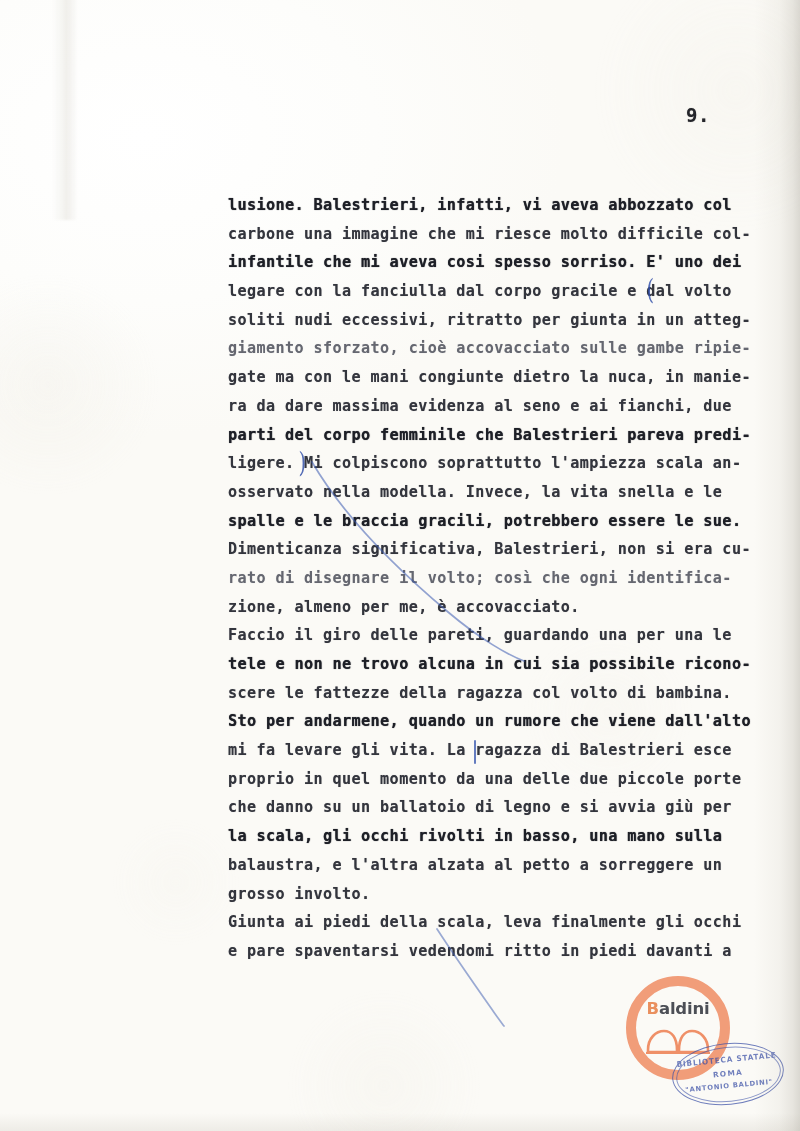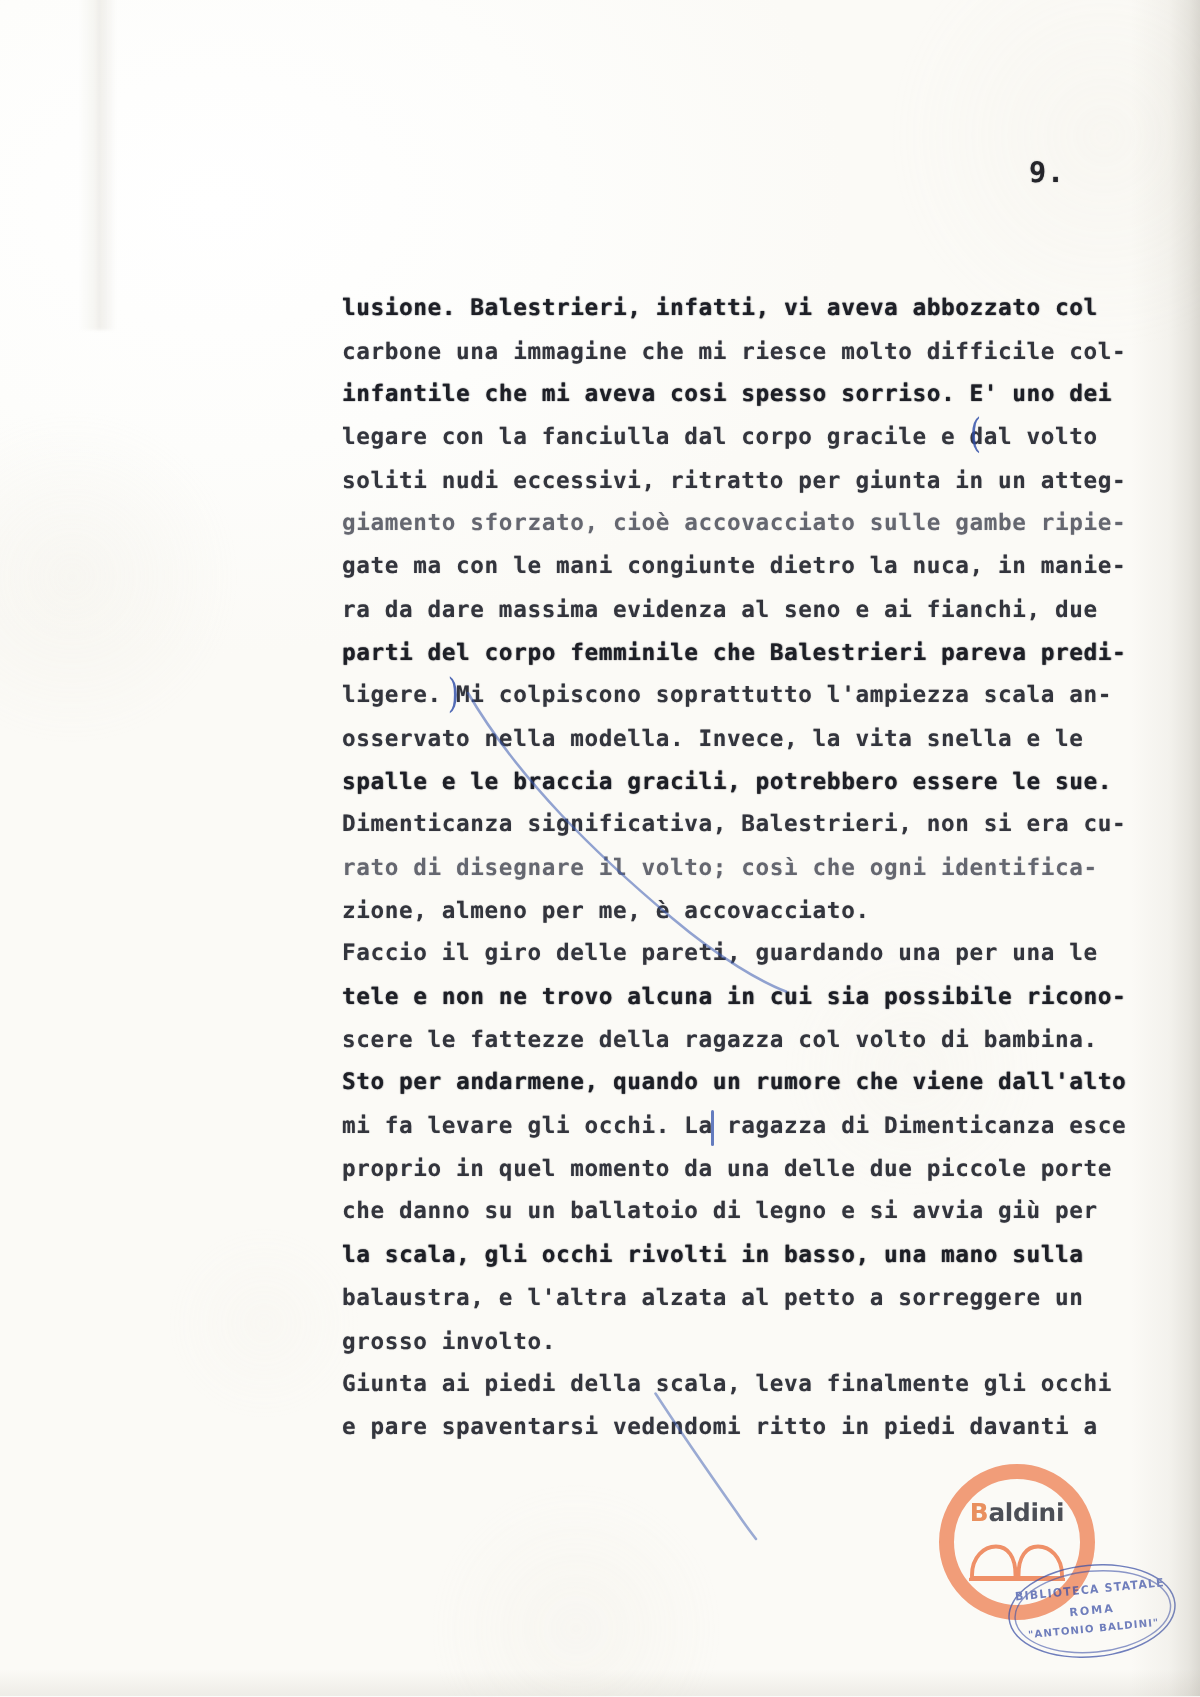--- a/index.html
+++ b/index.html
@@ -208,21 +208,21 @@
     <div class="line w-mid">ligere. Mi colpiscono soprattutto l'ampiezza scala an-</div>
     <div class="line w-mid">osservato nella modella. Invece, la vita snella e le</div>
     <div class="line w-dark">spalle e le braccia gracili, potrebbero essere le sue.</div>
     <div class="line w-mid">Dimenticanza significativa, Balestrieri, non si era cu-</div>
     <div class="line w-light">rato di disegnare il volto; così che ogni identifica-</div>
     <div class="line w-mid">zione, almeno per me, è accovacciato.</div>
     <div class="line w-mid">Faccio il giro delle pareti, guardando una per una le</div>
     <div class="line w-dark">tele e non ne trovo alcuna in cui sia possibile ricono-</div>
     <div class="line w-mid">scere le fattezze della ragazza col volto di bambina.</div>
     <div class="line w-dark">Sto per andarmene, quando un rumore che viene dall'alto</div>
-    <div class="line w-mid">mi fa levare gli occhi. La ragazza di Dimenticanza esce</div>
+    <div class="line w-mid">mi fa levare gli vita. La ragazza di Balestrieri esce</div>
     <div class="line w-mid">proprio in quel momento da una delle due piccole porte</div>
     <div class="line w-mid">che danno su un ballatoio di legno e si avvia giù per</div>
     <div class="line w-dark">la scala, gli occhi rivolti in basso, una mano sulla</div>
     <div class="line w-mid">balaustra, e l'altra alzata al petto a sorreggere un</div>
     <div class="line w-mid">grosso involto.</div>
     <div class="line w-mid">Giunta ai piedi della scala, leva finalmente gli occhi</div>
     <div class="line w-mid">e pare spaventarsi vedendomi ritto in piedi davanti a</div>
   </div>
 
   <div class="pen pen-paren" style="left: 645px; top: 276px;">(</div>

